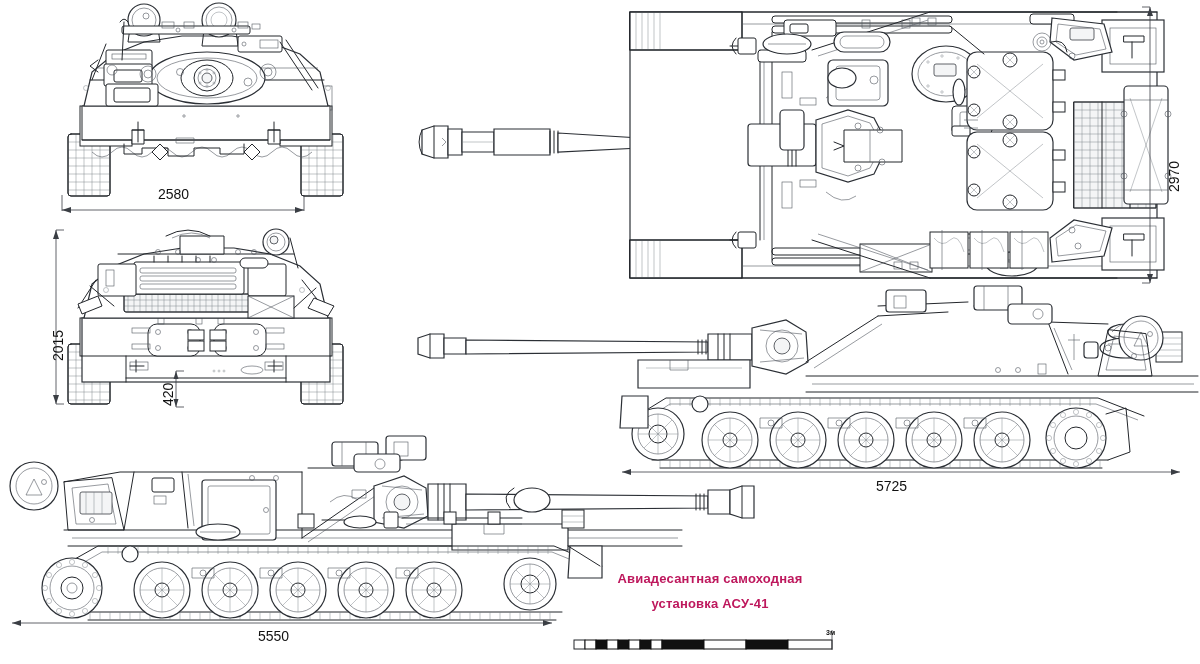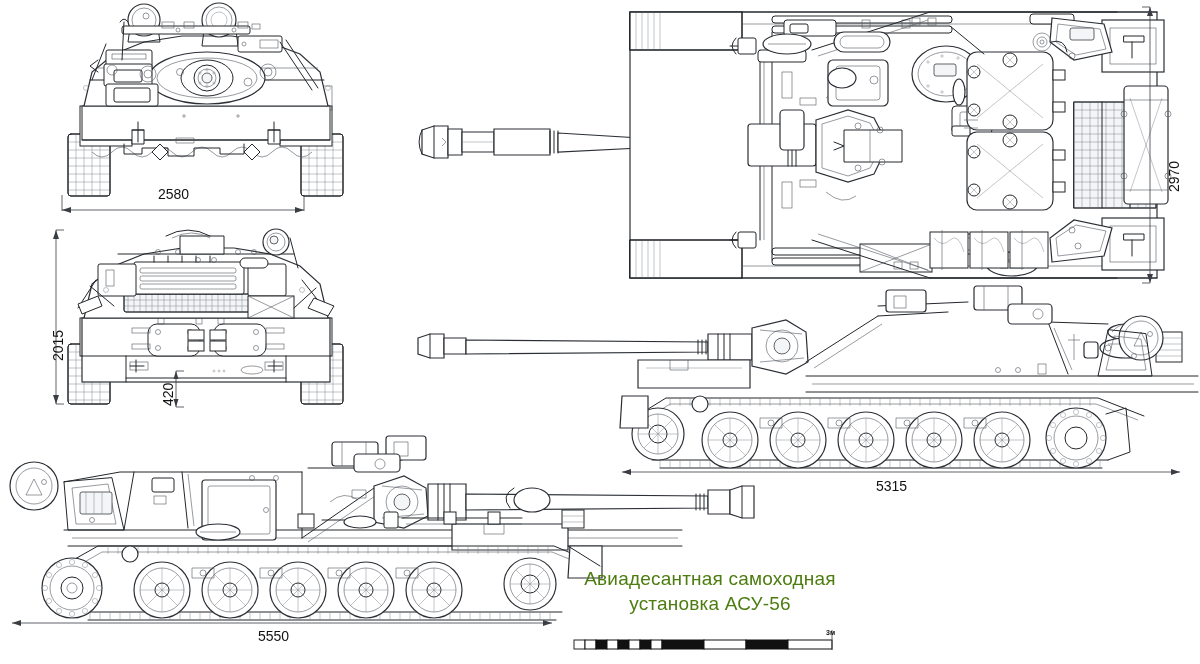--- a/index.html
+++ b/index.html
@@ -12,21 +12,21 @@
   .hair{fill:none;stroke:#777d85;stroke-width:0.45;}
   .fillw{fill:#ffffff;stroke:#23262b;stroke-width:1;}
   .fillw2{fill:#ffffff;stroke:#2b2f35;stroke-width:1.2;}
   .fillf{fill:#f4f5f6;stroke:#3a3e44;stroke-width:0.8;}
   .dimline{fill:none;stroke:#3a3e44;stroke-width:0.8;}
   .scalelbl{font-family:"Liberation Sans",sans-serif;font-size:7px;font-weight:bold;fill:#111;}
   .dimwrap{position:absolute;}
   .dimnum{position:absolute;font-family:"Liberation Sans",sans-serif;font-size:14px;color:#111;white-space:nowrap;}
   .vert{transform:rotate(-90deg);transform-origin:left top;}
   #title-block{position:absolute;left:560px;top:566px;width:300px;text-align:center;}
-  #title-block div{font-family:"Liberation Sans",sans-serif;font-size:19px;font-weight:normal;color:#4d7c0f;line-height:25px;letter-spacing:0.2px;}
+  #title-block div{font-family:"Liberation Sans",sans-serif;font-size:13px;font-weight:bold;color:#be185d;line-height:25px;letter-spacing:0.2px;}
 </style>
 </head>
 <body>
 
 <div id="sheet">
 
   <div class="view" style="left:62px;top:2px;">
     <svg width="300" height="196" viewBox="0 0 300 196">
 
       <g>
@@ -698,21 +698,21 @@
       </g>
     </svg>
   </div>
 
   <div class="dimwrap" style="left:618px;top:466px;">
     <svg width="566" height="26" viewBox="0 0 566 26">
       <path class="dimline" d="M4 6h558"></path>
       <path fill="#3a3e44" d="M4 6l9-3v6z"></path>
       <path fill="#3a3e44" d="M562 6l-9-3v6z"></path>
     </svg>
-    <div class="dimnum" style="left:258px;top:12px;">5315</div>
+    <div class="dimnum" style="left:258px;top:12px;">5725</div>
   </div>
 
   <div class="view" style="left:2px;top:438px;">
     <svg width="780" height="190" viewBox="0 0 780 190">
 
       <g>
         <circle class="fillw2" cx="32" cy="48" r="24"></circle>
         <circle class="thin" cx="32" cy="48" r="18"></circle>
         <path class="thin" d="M24 57l8-16 8 16z"></path>
         <circle class="thin" cx="42" cy="44" r="2.5"></circle>
@@ -899,21 +899,21 @@
     <svg width="548" height="24" viewBox="0 0 548 24">
       <path class="dimline" d="M4 5h540"></path>
       <path fill="#3a3e44" d="M4 5l9-3v6z"></path>
       <path fill="#3a3e44" d="M544 5l-9-3v6z"></path>
     </svg>
     <div class="dimnum" style="left:250px;top:10px;">5550</div>
   </div>
 
   <div id="title-block">
     <div>Авиадесантная самоходная</div>
-    <div>установка АСУ-56</div>
+    <div>установка АСУ-41</div>
   </div>
 
   <div class="view" style="left:572px;top:626px;">
     <svg width="270" height="30" viewBox="0 0 270 30">
 
       <g>
         <rect class="fillw" x="2" y="14" width="11" height="9" fill="#111" stroke="#111"></rect>
         <rect x="13" y="14" width="11" height="9" fill="#fff" stroke="#111"></rect>
         <rect x="24" y="14" width="11" height="9" fill="#111" stroke="#111"></rect>
         <rect x="35" y="14" width="11" height="9" fill="#fff" stroke="#111"></rect>

